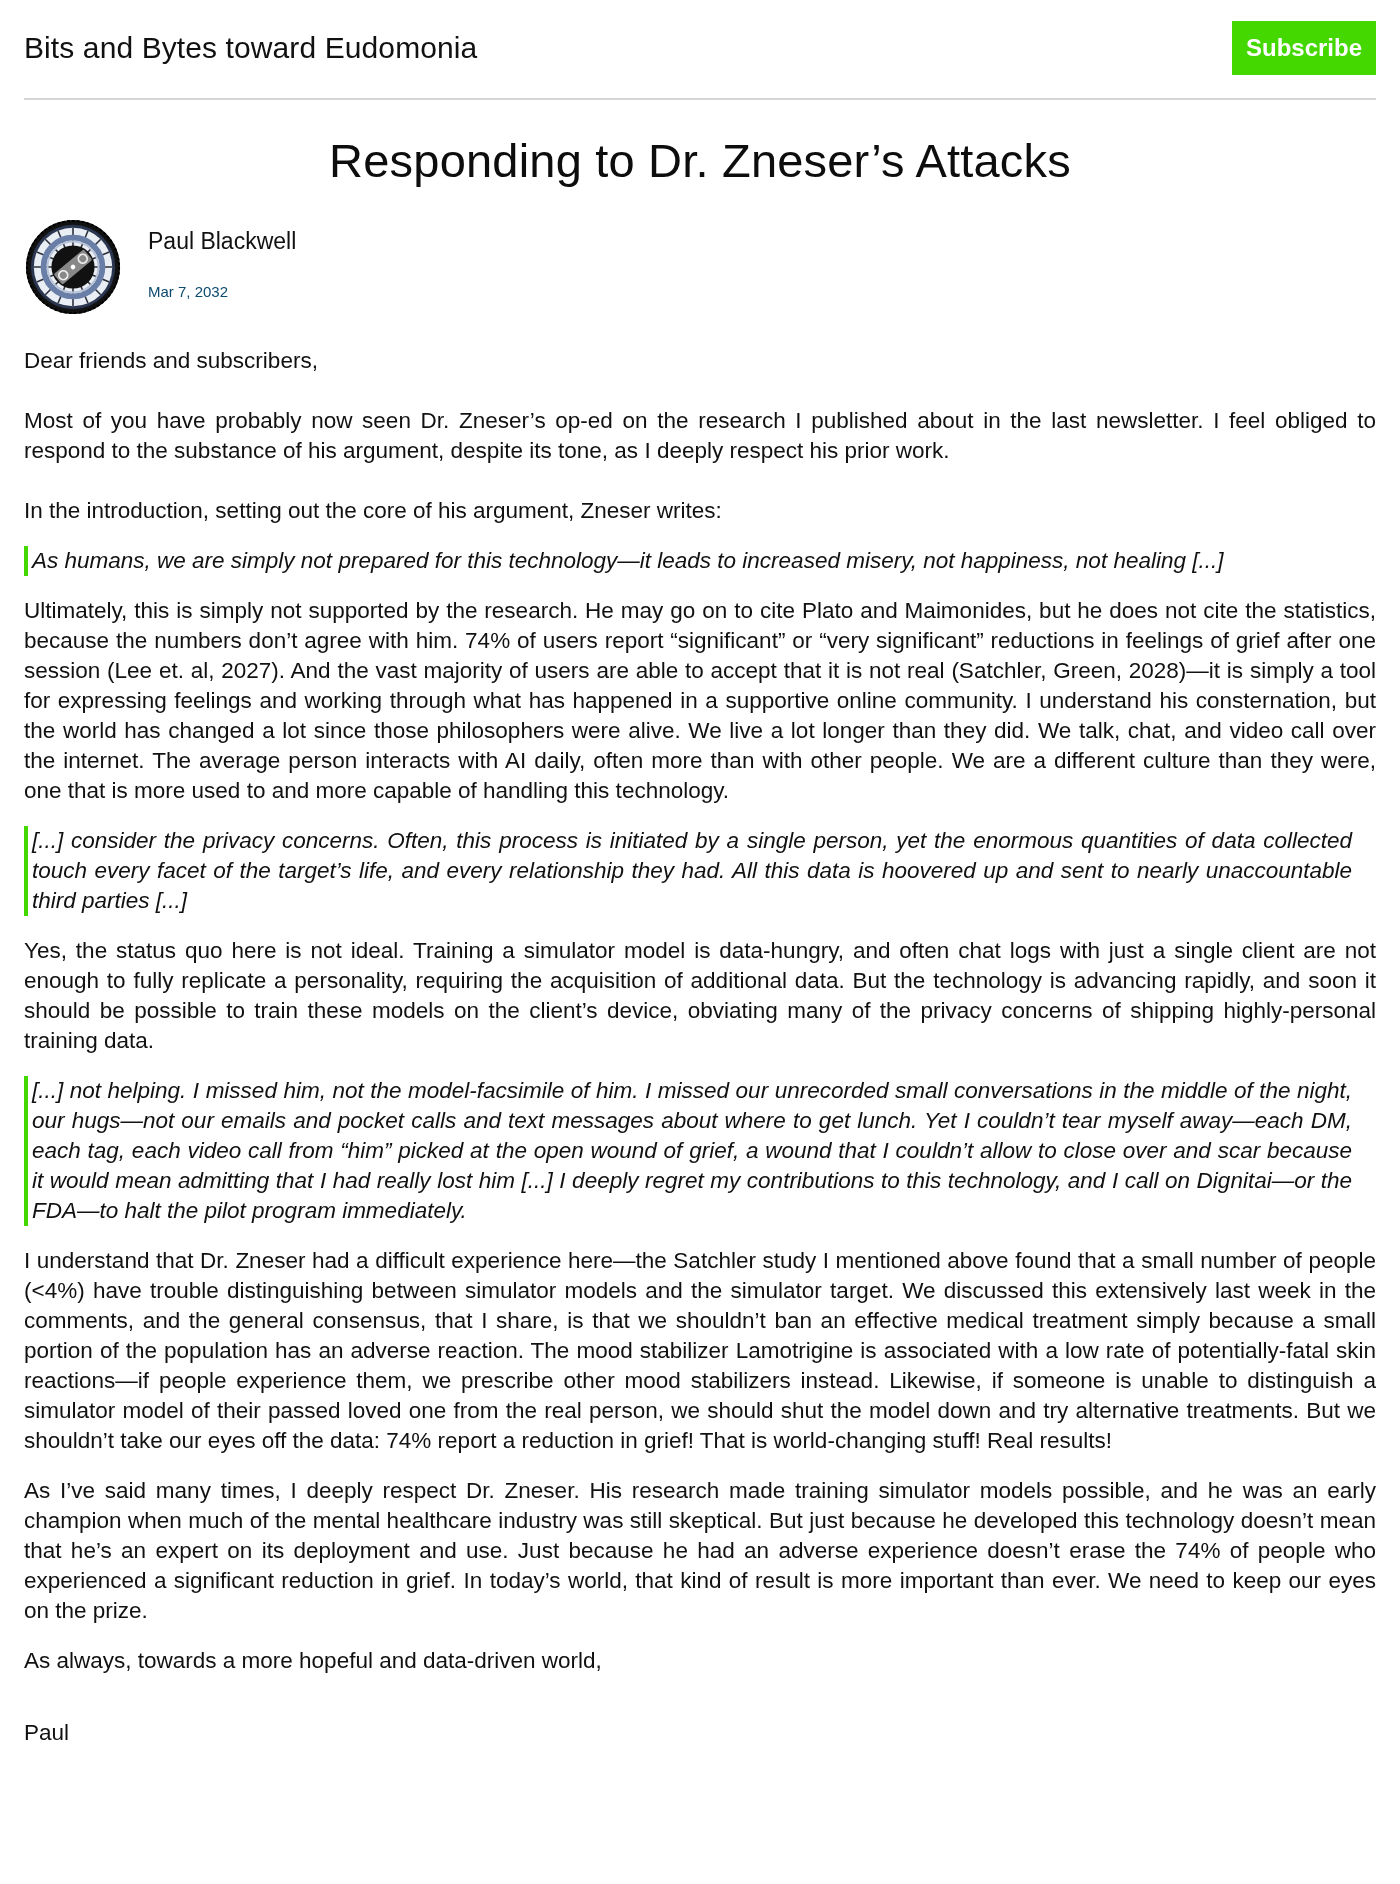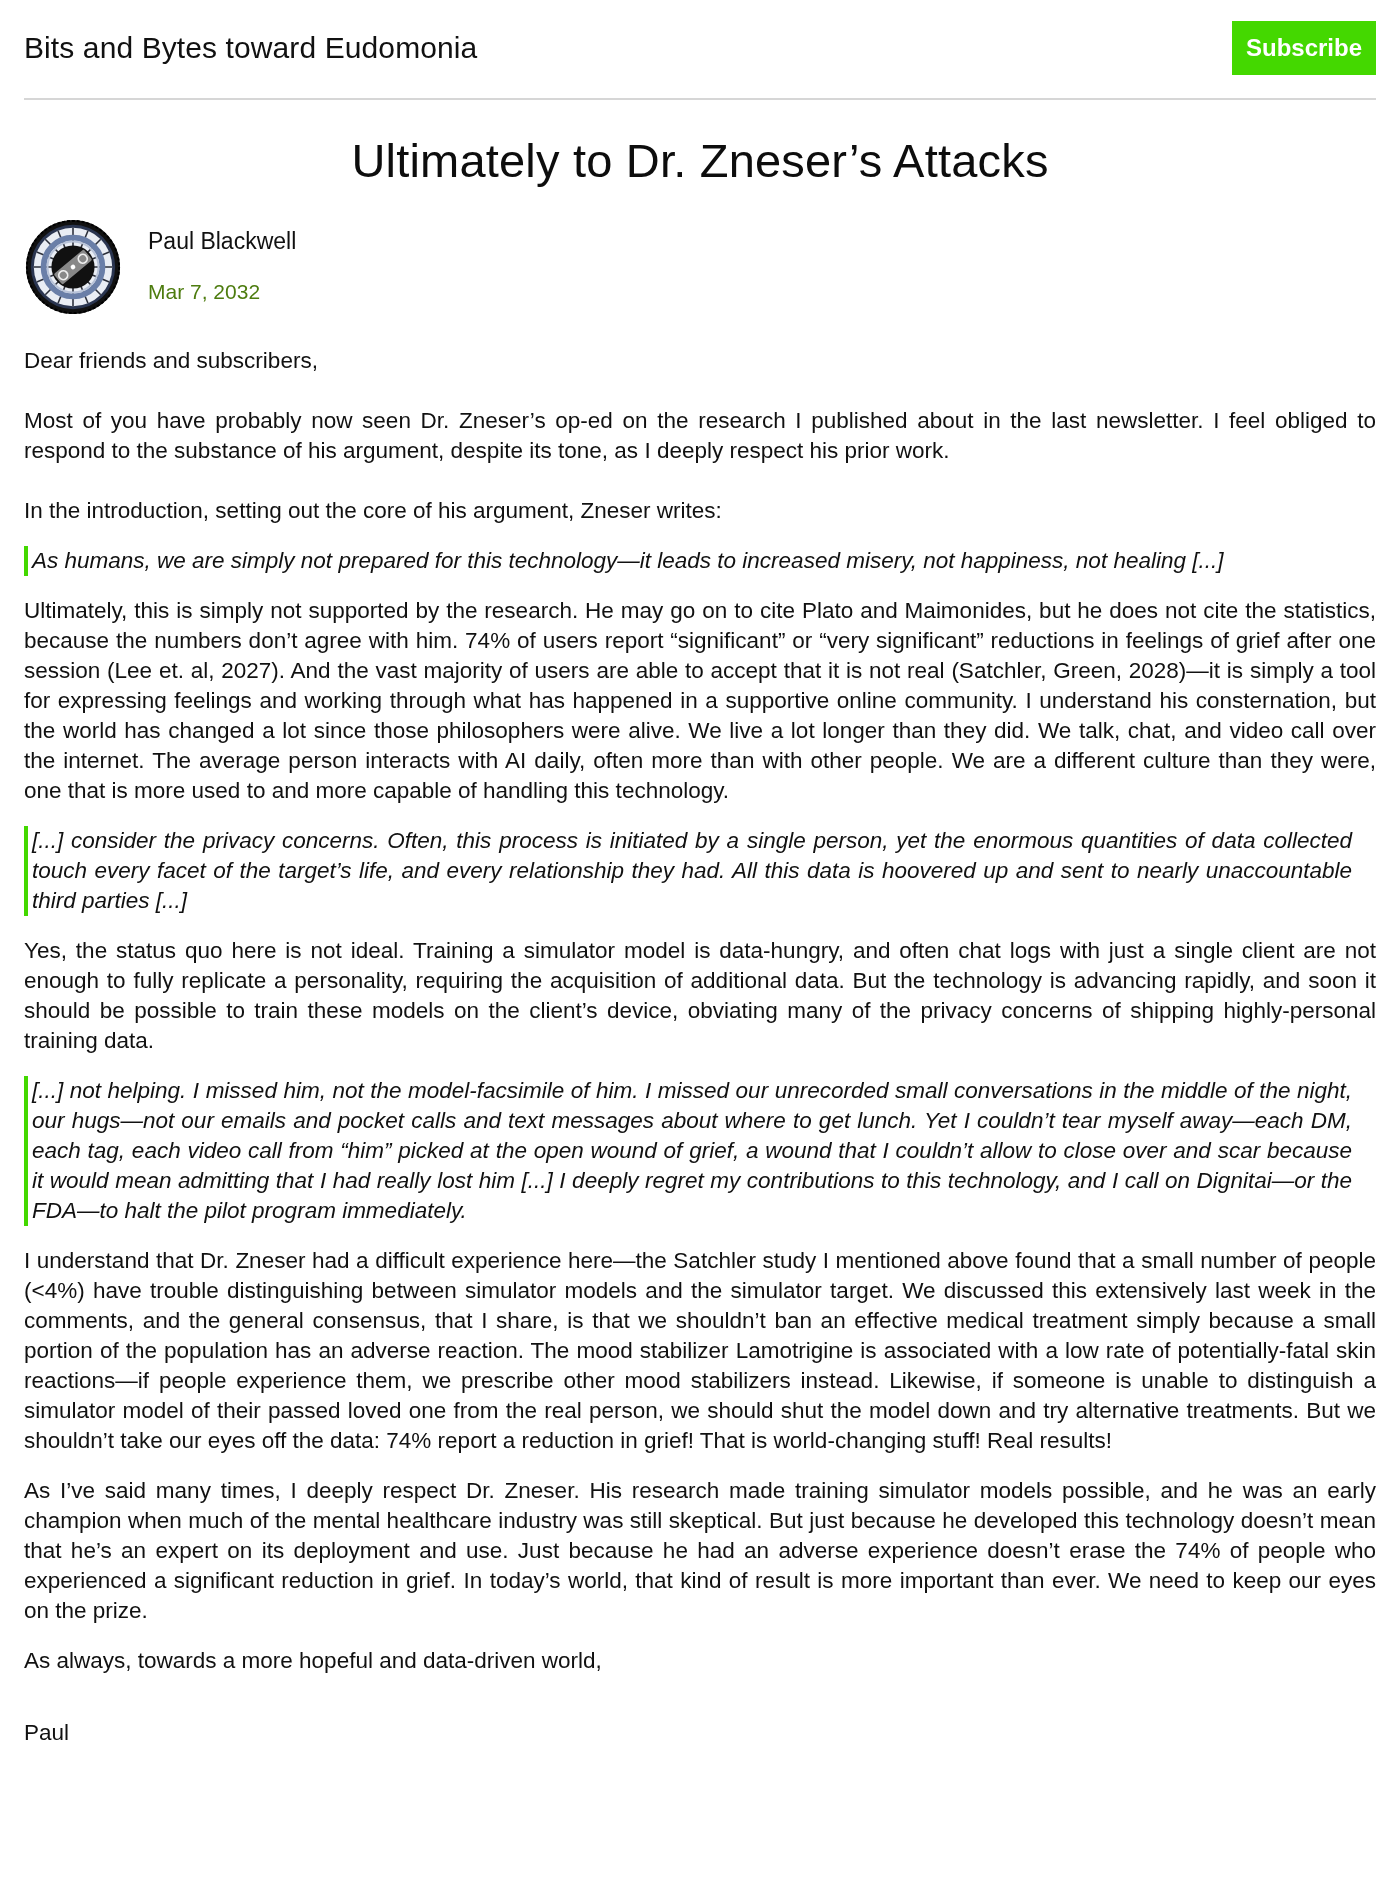--- a/index.html
+++ b/index.html
@@ -60,21 +60,21 @@
       flex: 0 0 98px;
     }
     .byline-meta {
       margin-left: 26px;
       display: flex;
       flex-direction: column;
       gap: 24px;
       margin-top: -2px;
     }
     .author-name { font-size: 23px; color: #111; line-height: 28px; }
-    .post-date { font-size: 21px; color: #4d7c0f; line-height: 26px; }
+    .post-date { font-size: 15px; color: #0c4a6e; line-height: 26px; }
     .post-body {
       margin-top: 30px;
       font-size: 22.5px;
       line-height: 30px;
       color: #111;
     }
     .post-body p {
       text-align: justify;
       margin-bottom: 30px;
     }
@@ -91,21 +91,21 @@
   </style>
 </head>
 <body>
 
 <header class="site-header">
   <div class="site-title">Bits and Bytes toward Eudomonia</div>
   <button class="subscribe-btn">Subscribe</button>
 </header>
 
 <main>
-  <h1 class="post-title">Ultimately to Dr. Zneser’s Attacks</h1>
+  <h1 class="post-title">Responding to Dr. Zneser’s Attacks</h1>
 
   <div class="byline">
     <div class="avatar">
       <svg width="98" height="98" viewBox="0 0 100 100">
         <circle cx="50" cy="50" r="48" fill="#111"></circle>
         <circle cx="50" cy="50" r="43" fill="#2a3550"></circle>
         <circle cx="50" cy="50" r="40" fill="#e9edf4"></circle>
         <g stroke="#2b2f3a" stroke-width="1.6">
           <line x1="50" y1="10" x2="50" y2="90"></line>
           <line x1="10" y1="50" x2="90" y2="50"></line>

